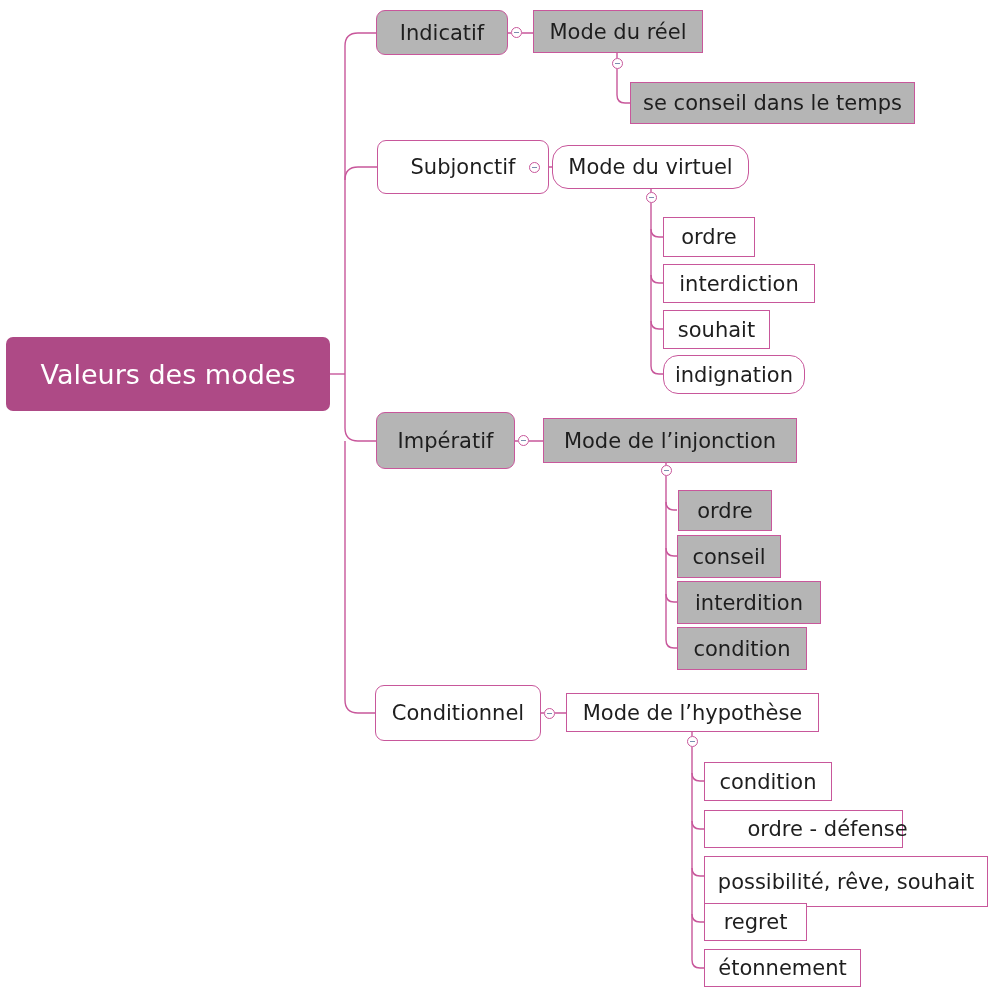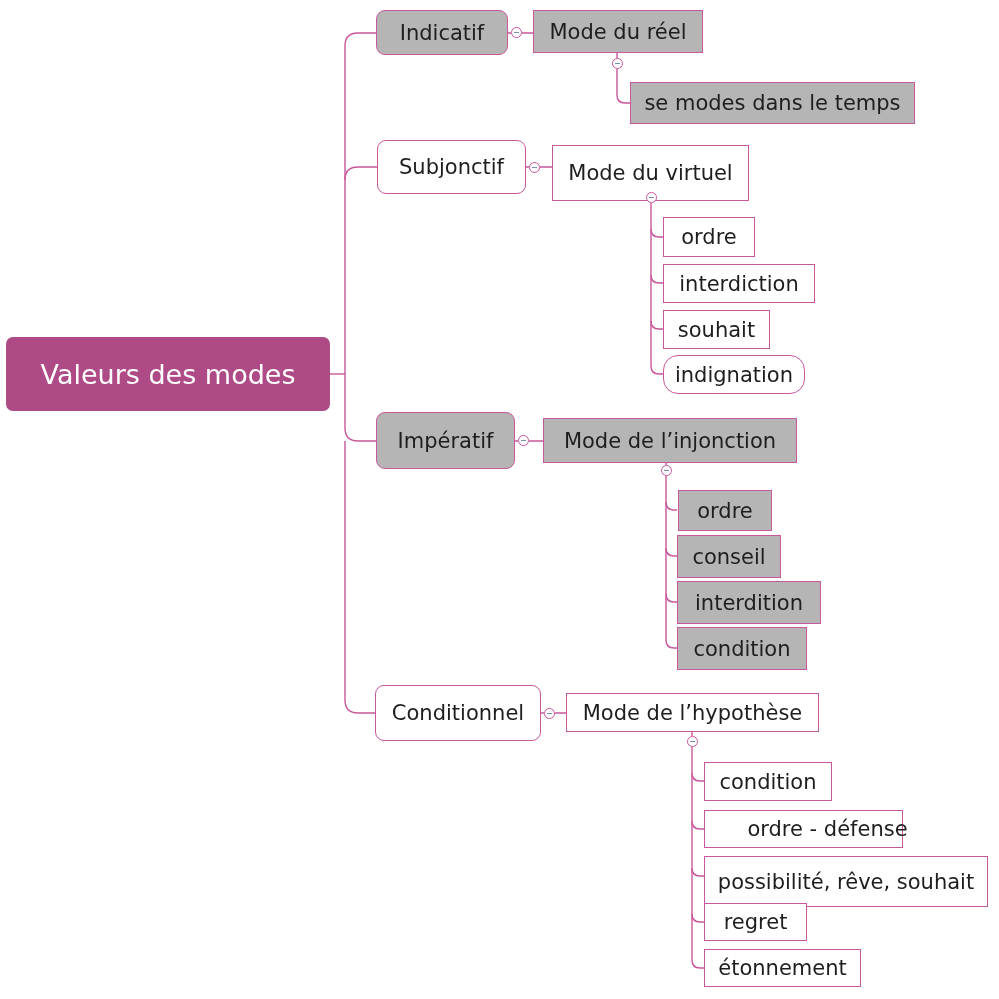--- a/index.html
+++ b/index.html
@@ -55,27 +55,27 @@
     <span>Valeurs des modes</span>
   </div>
 
   <div class="node mode grey" style="left:376px;top:10px;width:132px;height:45px;">
     <span>Indicatif</span>
   </div>
   <div class="node grey" style="left:533px;top:10px;width:170px;height:43px;">
     <span>Mode du réel</span>
   </div>
   <div class="node grey" style="left:630px;top:82px;width:285px;height:42px;">
-    <span>se modes dans le temps</span>
+    <span>se conseil dans le temps</span>
   </div>
 
-  <div class="node mode white" style="left:377px;top:140px;width:149px;height:54px;">
+  <div class="node mode white" style="left:377px;top:140px;width:172px;height:54px;">
     <span>Subjonctif</span>
   </div>
-  <div class="node white" style="left:552px;top:145px;width:197px;height:56px;">
+  <div class="node white" style="left:552px;top:145px;width:197px;height:44px;border-radius:16px;">
     <span>Mode du virtuel</span>
   </div>
   <div class="node white" style="left:663px;top:217px;width:92px;height:40px;">
     <span>ordre</span>
     </div>
   <div class="node white" style="left:663px;top:264px;width:152px;height:39px;">
     <span>interdiction</span>
     </div>
   <div class="node white" style="left:663px;top:310px;width:107px;height:39px;">
     <span>souhait</span>

